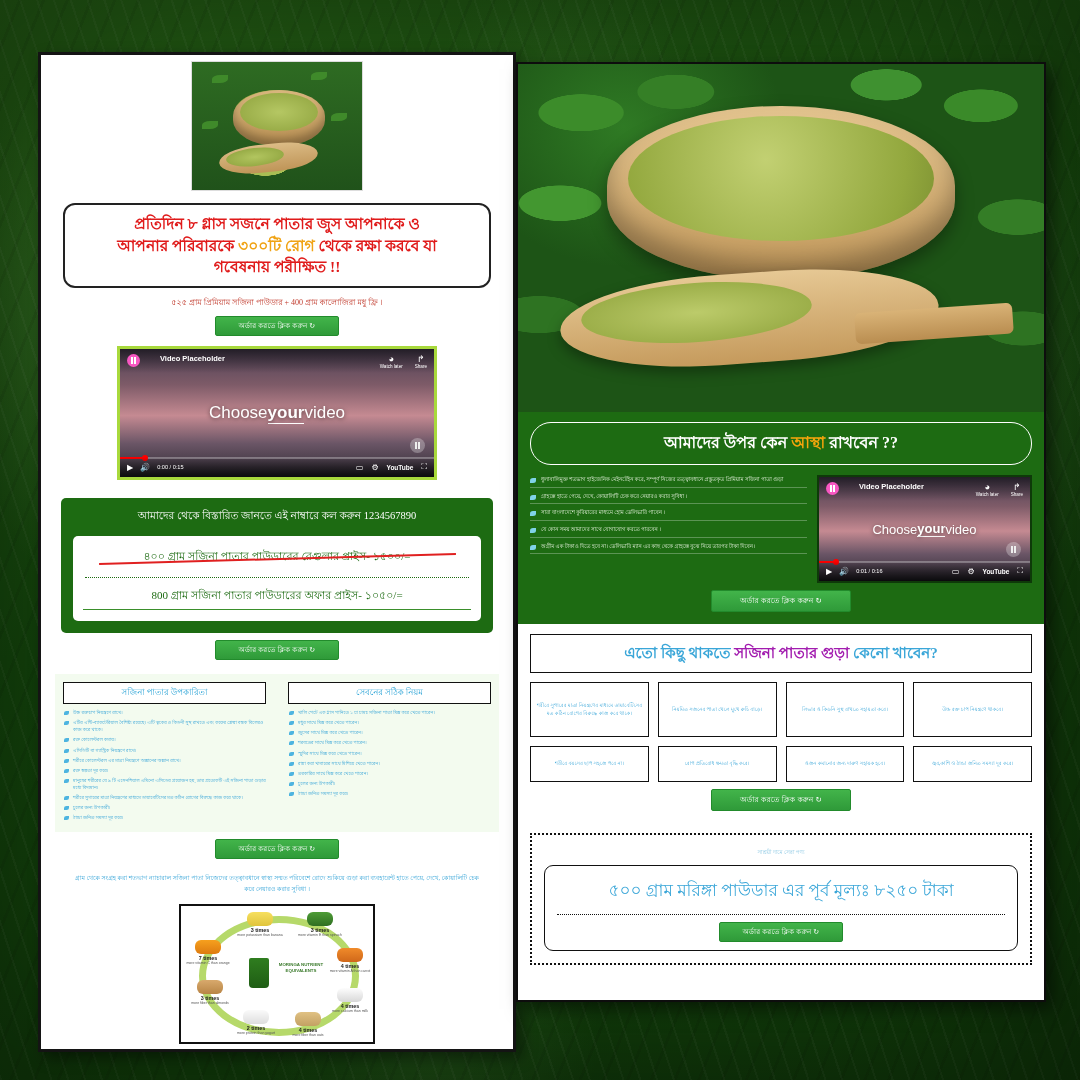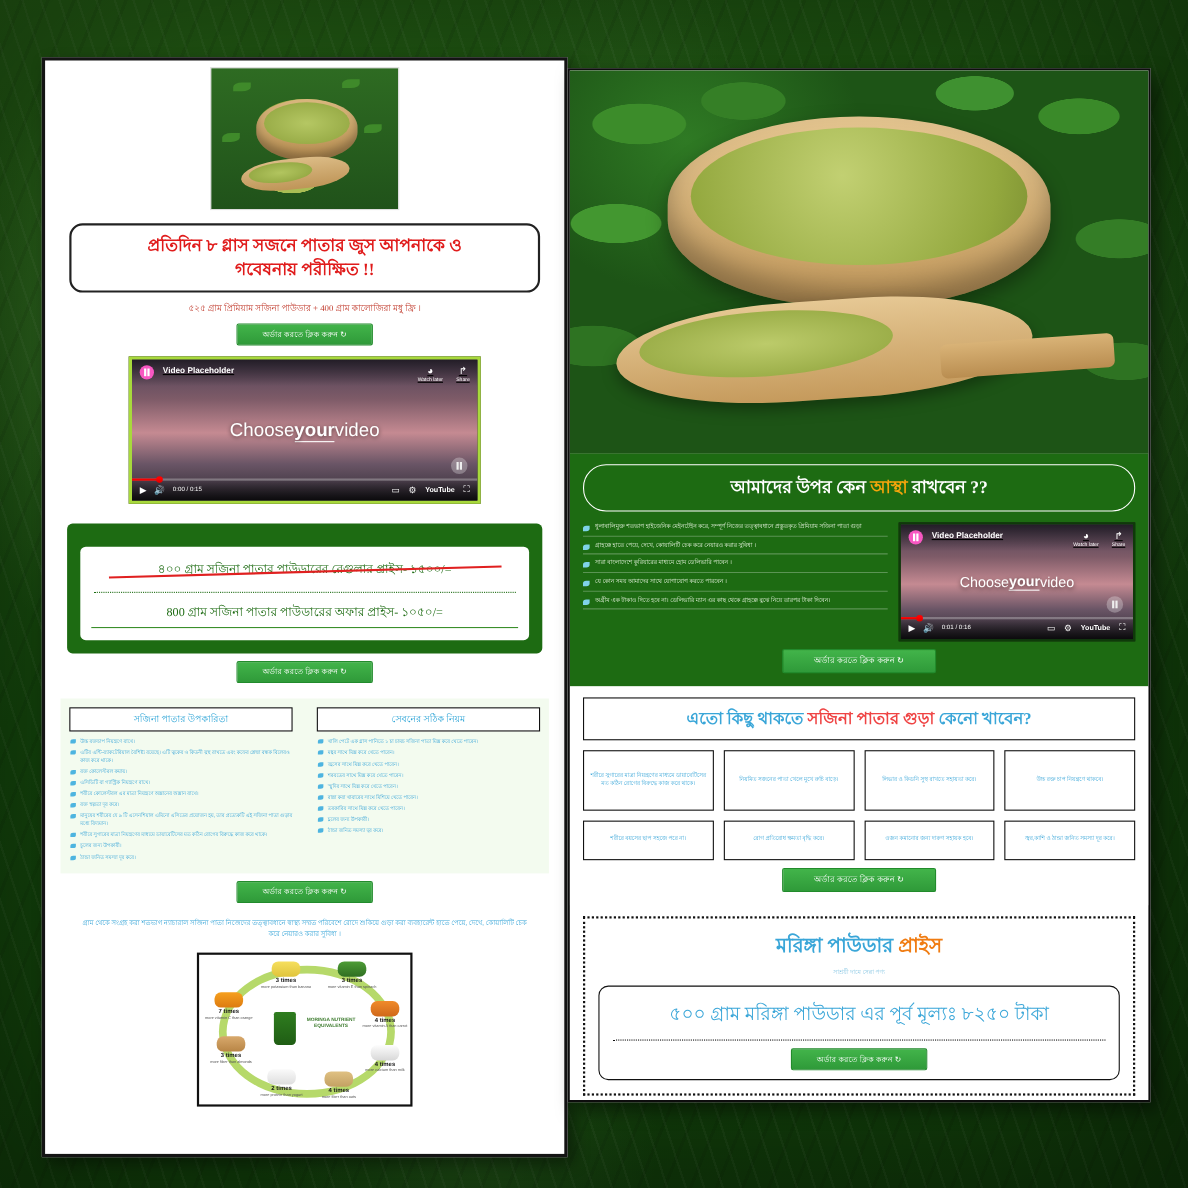--- a/index.html
+++ b/index.html
@@ -109,21 +109,21 @@
   }
 
   #video-left-wrap {
     margin: 10px auto 0; width: 320px;
     border: 3px solid #a8d93c; background:#111;
   }
   .ytplayer { position: relative; width:100%; height:128px; overflow:hidden;
     background: linear-gradient(180deg,#4d4156 0%, #7e5b68 28%, #c58a92 52%, #6a5566 74%, #2e2a33 100%); }
   .ytplayer .topbar { position:absolute; top:0; left:0; right:0; height:24px;
     background: linear-gradient(rgba(0,0,0,.55), rgba(0,0,0,0)); display:flex; align-items:flex-start;
-    padding: 5px 7px; gap:8px;text-decoration:underline; }
+    padding: 5px 7px; gap:20px; }
   .ytplayer .ytlogo { width:13px; height:13px; border-radius:50%; background:#f857c2;
      display:flex; align-items:center; justify-content:center; }
   .ytplayer .ytlogo i { display:block; width:5px; height:7px; border-left:2px solid #fff; border-right:2px solid #fff; }
   .ytplayer .vtitle { color:#fff; font-size:7.5px; font-weight:bold; }
   .ytplayer .acts { margin-left:auto; display:flex; gap:12px; }
   .ytplayer .act { text-align:center; color:#fff; font-size:4.6px; }
   .ytplayer .act .g { font-size:9px; display:block; line-height:10px; }
   .ytplayer .center { position:absolute; inset:0; display:flex; align-items:center; justify-content:center;
      color:#fff; font-size:17px; text-shadow:0 1px 4px rgba(0,0,0,.6); }
   .ytplayer .center b { border-bottom: 1.5px solid #fff; }
@@ -263,21 +263,21 @@
   #trust-list li::before{ content:""; position:absolute; left:0; top:3px; width:6px;height:5px;
     border-radius:50% 0 50% 0; background:#7fd3e8; }
   #video-right-wrap { flex: 0 0 215px; border:2px solid #0e3a09; background:#111; }
   #video-right-wrap .ytplayer { height: 104px; }
 
   #benefits-section { background:#fff; padding: 10px 12px 12px; }
   #benefits-heading {
     border:1.8px solid #111; text-align:center; padding: 6px 0; font-size:15px; font-weight:bold;
     color:#3aa6d8; font-family:"Liberation Serif", serif;
   }
-  #benefits-heading .orange { color:#ef4444; }
+  #benefits-heading .orange { color:#a21caf; }
   .bgrid { display:grid; grid-template-columns: repeat(4,1fr); gap: 9px; margin-top: 9px; }
   .bcell {
     border:1.6px solid #111; min-height: 55px; display:flex; align-items:center; justify-content:center;
     text-align:center; padding: 4px 5px; color:#3aa6d8; font-size:5.2px; line-height:1.5;
     font-family:"Liberation Serif", serif;
   }
   .bgrid.row2 .bcell{ min-height: 36px; }
 
   #moringa-price-section {
     margin: 10px 12px 0; border: 2px dotted #111; padding: 10px 12px 12px; background:#fff;
@@ -308,20 +308,23 @@
     <div class="leaf" style="left:6%;top:46%"></div>
     <div class="leaf" style="left:82%;top:40%"></div>
     <div class="bowl"></div>
       <div class="powder"></div>
     <div class="spoon"></div>
       <div class="spoon-pow"></div>
   </div>
 
   <div id="headline-box">
     <div class="hl"><span>প্রতিদিন ৮ গ্লাস সজনে পাতার জুস আপনাকে ও</span></div>
+    <div class="hl">
+      <span>আপনার পরিবারকে </span><span class="amber">৩০০টি রোগ</span><span> থেকে রক্ষা করবে যা</span>
+    </div>
     <div class="hl"><span>গবেষনায় পরীক্ষিত !!</span></div>
   </div>
 
   <div id="subheadline">৫২৫ গ্রাম প্রিমিয়াম সজিনা পাউডার + 400 গ্রাম কালোজিরা মধু ফ্রি ।</div>
   <div class="cta">অর্ডার করতে ক্লিক করুন ↻</div>
 
   <div id="video-left-wrap">
     <div class="ytplayer">
       <div class="topbar">
         <span class="ytlogo">
@@ -352,20 +355,21 @@
           <span class="ic">▭</span>
           <span class="ic">⚙</span>
           <span class="ytb">YouTube</span>
           <span class="ic">⛶</span>
         </span>
       </div>
     </div>
   </div>
 
   <div id="call-box">
+    <div class="calltxt">আমাদের থেকে বিস্তারিত জানতে এই নাম্বারে কল করুন 1234567890</div>
     <div id="price-card">
       <span class="old">৪০০ গ্রাম সজিনা পাতার পাউডারের রেগুলার প্রাইস- ১৫০০/=</span>
       <div class="sep"></div>
       <div class="new">800 গ্রাম সজিনা পাতার পাউডারের অফার প্রাইস- ১০৫০/=</div>
     </div>
   </div>
   <div class="cta">অর্ডার করতে ক্লিক করুন ↻</div>
 
   <div id="lists-row">
     <div class="list-col">
@@ -526,23 +530,20 @@
     <div class="bgrid row2">
       <div class="bcell">শরীরে বয়সের ছাপ সহজে পরে না।</div>
       <div class="bcell">রোগ প্রতিরোধ ক্ষমতা বৃদ্ধি করে।</div>
       <div class="bcell">ওজন কমানোর জন্য দারুণ সহায়ক হবে।</div>
       <div class="bcell">জ্বর,কাশি ও ঠান্ডা জনিত সমস্যা দূর করে।</div>
     </div>
     <div class="cta wide">অর্ডার করতে ক্লিক করুন ↻</div>
   </div>
 
   <div id="moringa-price-section">
-    <div id="moringa-price-title">
-      <span>মরিঙ্গা পাউডার </span><span class="orange">প্রাইস</span>
-    </div>
     <div id="moringa-price-sub">সাশ্রয়ী দামে সেরা পণ্য</div>
     <div id="moringa-price-box">
       <div class="l1">৫০০ গ্রাম মরিঙ্গা পাউডার এর পূর্ব মূল্যঃ ৮২৫০ টাকা</div>
       <div class="dots"></div>
       <div class="cta">অর্ডার করতে ক্লিক করুন ↻</div>
     </div>
   </div>
 </div>
 
 </body></html>

